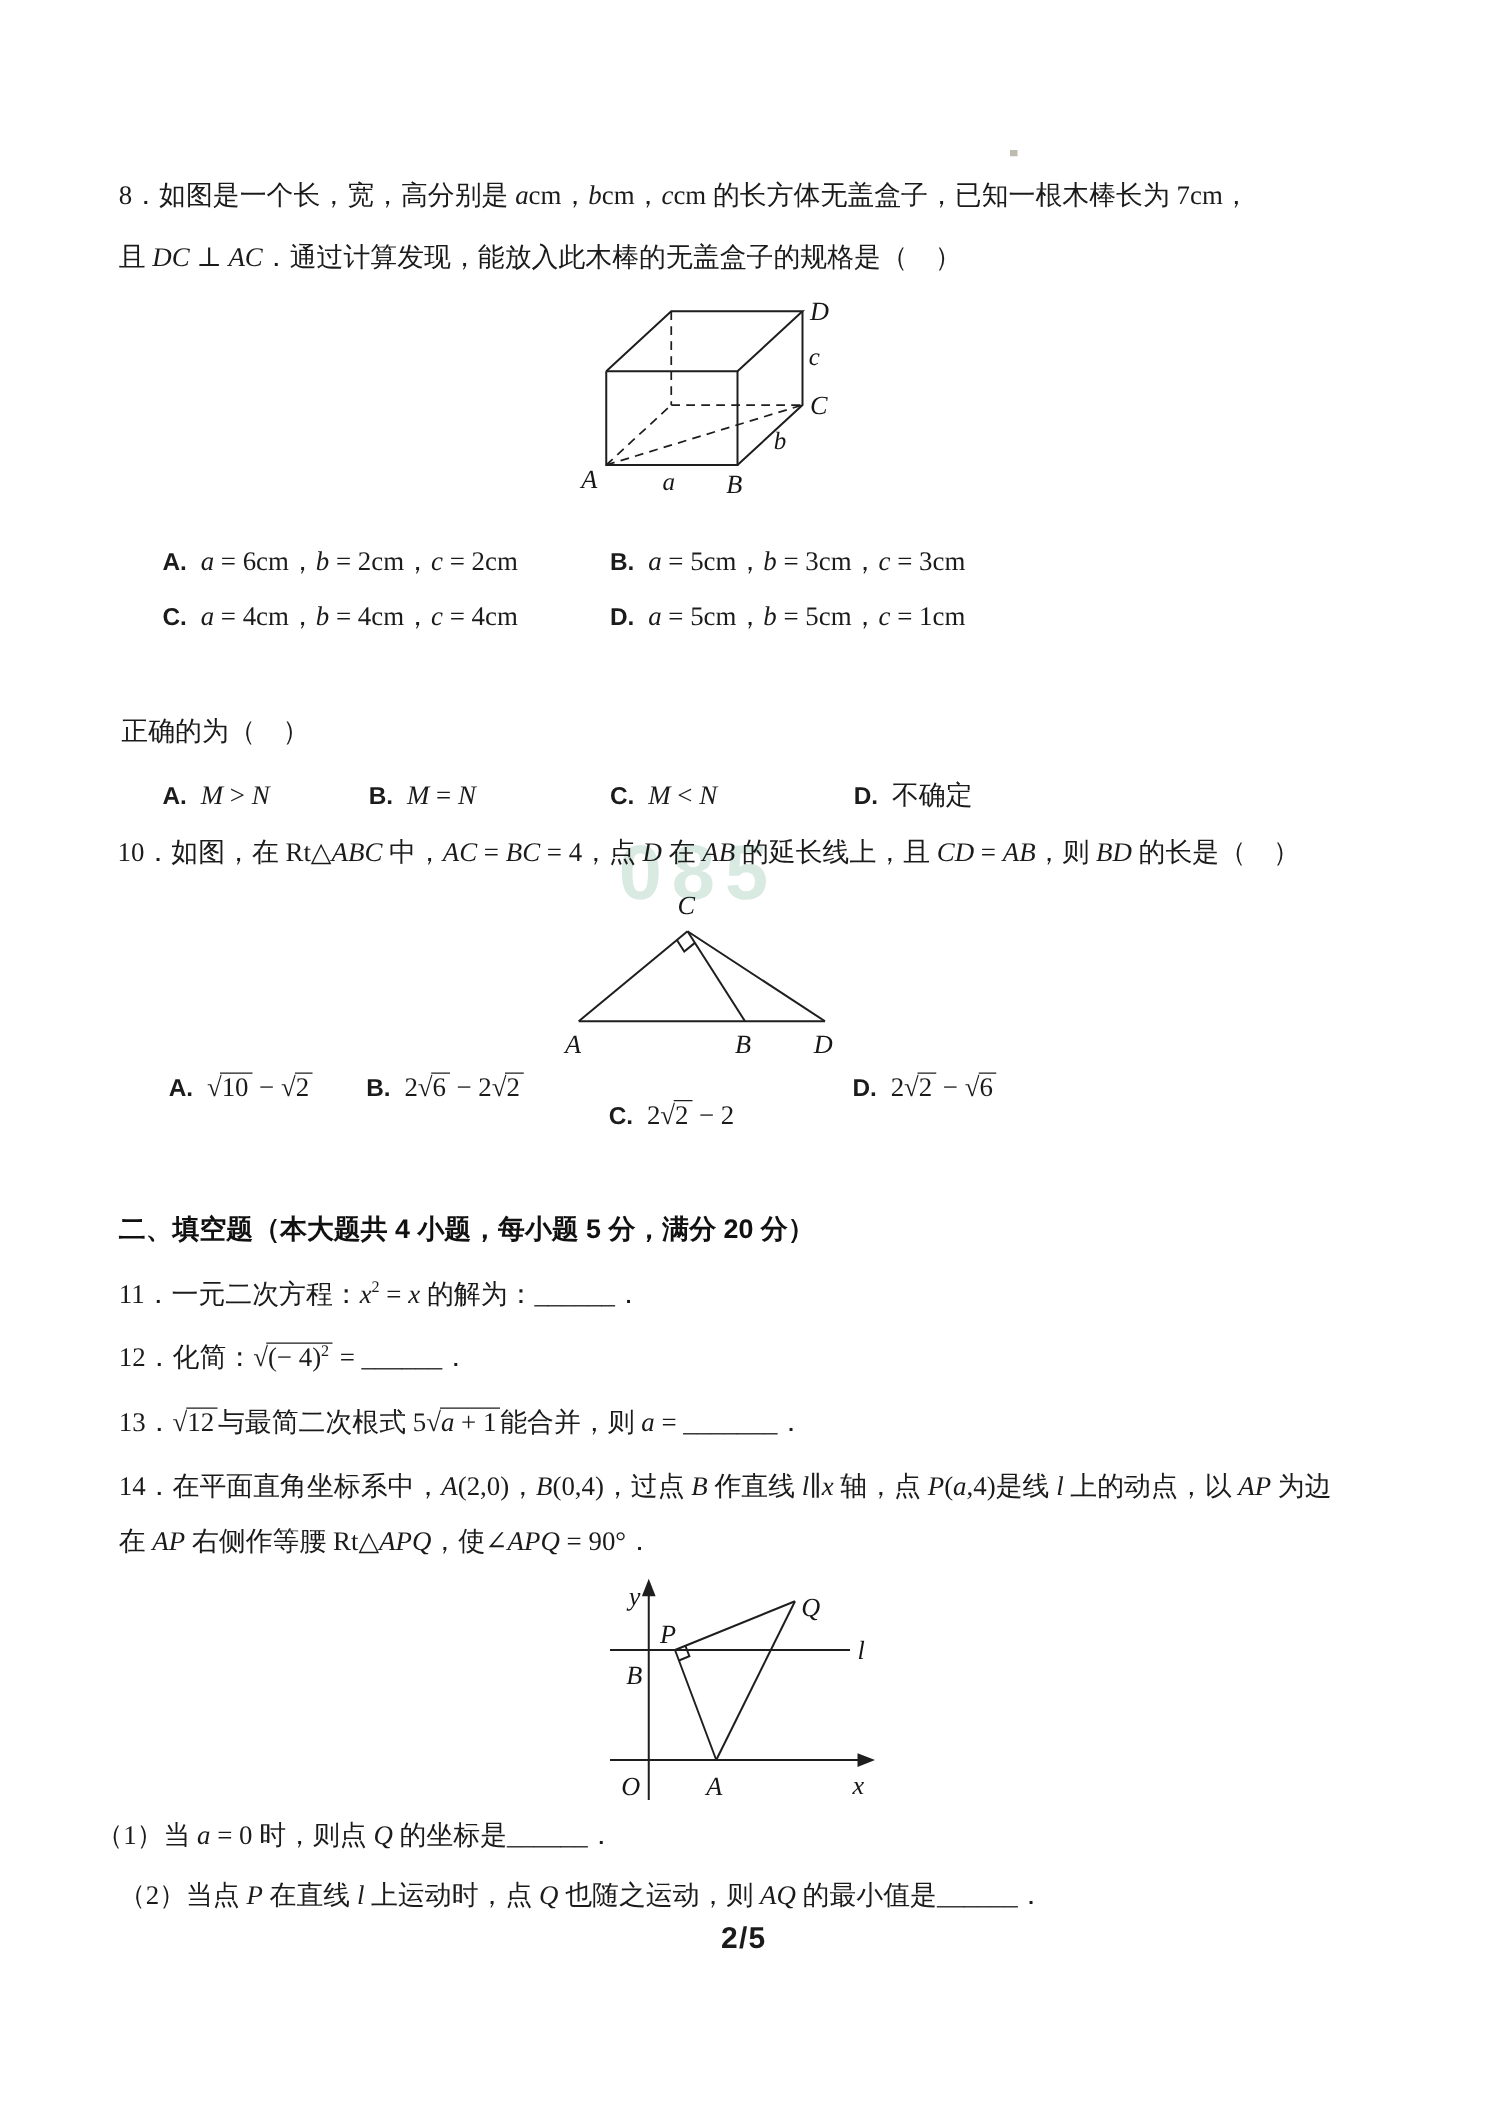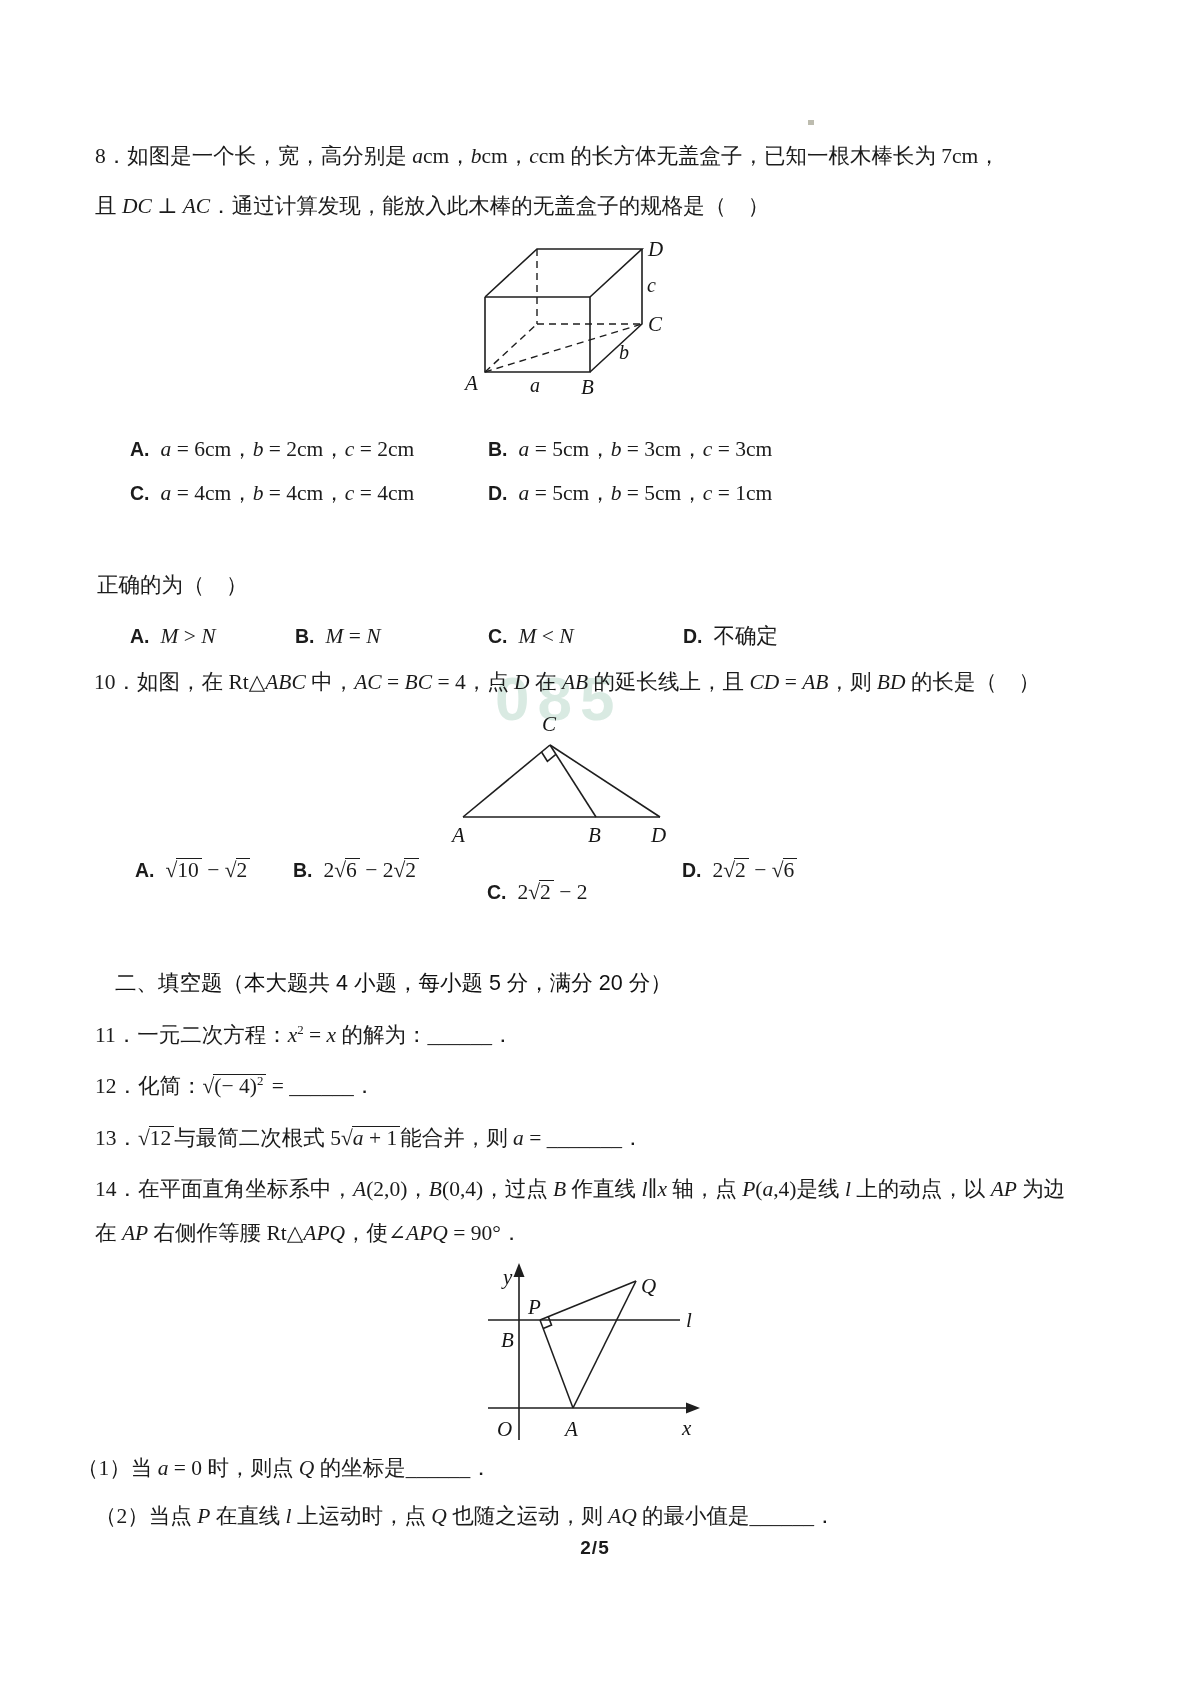--- a/index.html
+++ b/index.html
@@ -11,22 +11,22 @@
     font-size:21.5px;
     color:#1b1b1b;
     overflow:hidden;
   }
   .abs{position:absolute;white-space:nowrap;line-height:1.18;}
   i{font-style:italic;}
   sup,sub{font-size:60%;line-height:0;}
   .ol{display:inline-block;border-top:1.5px solid #1c1c1c;padding:0 3px 0 1px;line-height:1.05;margin-left:-1px;}
   .optletter{font-family:"Liberation Sans","DejaVu Sans",sans-serif;font-size:19.5px;font-weight:600;margin-right:11px;}
   .sec-title{width:100%;text-align:center;font-family:"Liberation Sans","DejaVu Sans",sans-serif;font-weight:bold;font-size:26px;color:#111;}
-  .bold-hdr{font-family:"Liberation Sans","DejaVu Sans",sans-serif;font-weight:normal;font-size:21.5px;color:#111;margin-left:20px;}
-  .footer{width:100%;text-align:center;font-family:"Liberation Sans","DejaVu Sans",sans-serif;font-weight:bold;font-size:19px;letter-spacing:1px;}
+  .bold-hdr{font-family:"Liberation Sans","DejaVu Sans",sans-serif;font-weight:bold;font-size:21.5px;color:#111;}
+  .footer{width:100%;text-align:center;font-family:"Liberation Sans","DejaVu Sans",sans-serif;font-weight:bold;font-size:24px;letter-spacing:1px;}
   .watermark{
     font-family:"Liberation Sans","DejaVu Sans",sans-serif;
     font-weight:bold;font-size:62px;letter-spacing:8px;
     color:rgba(128,185,158,0.30);z-index:0;
   }
   .artifact{width:6px;height:5px;background:#9a9884;opacity:.65;}
   svg text{font-family:"Liberation Serif","DejaVu Serif",serif;font-style:italic;font-size:21px;fill:#161616;}
   svg .dim{font-size:20px;}
   svg line,svg polyline,svg polygon.open,svg path{stroke:#1e1e1e;stroke-width:1.6;fill:none;}
   svg .dash{stroke-dasharray:7 5;stroke-width:1.4;}

